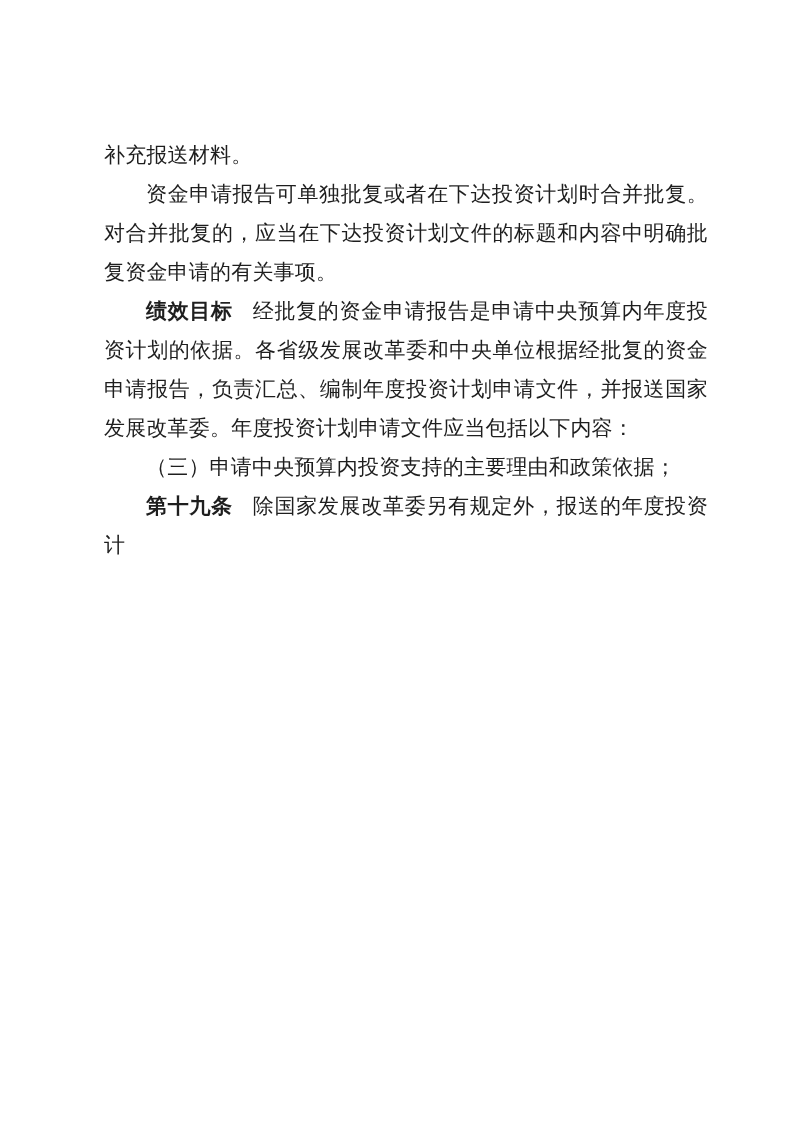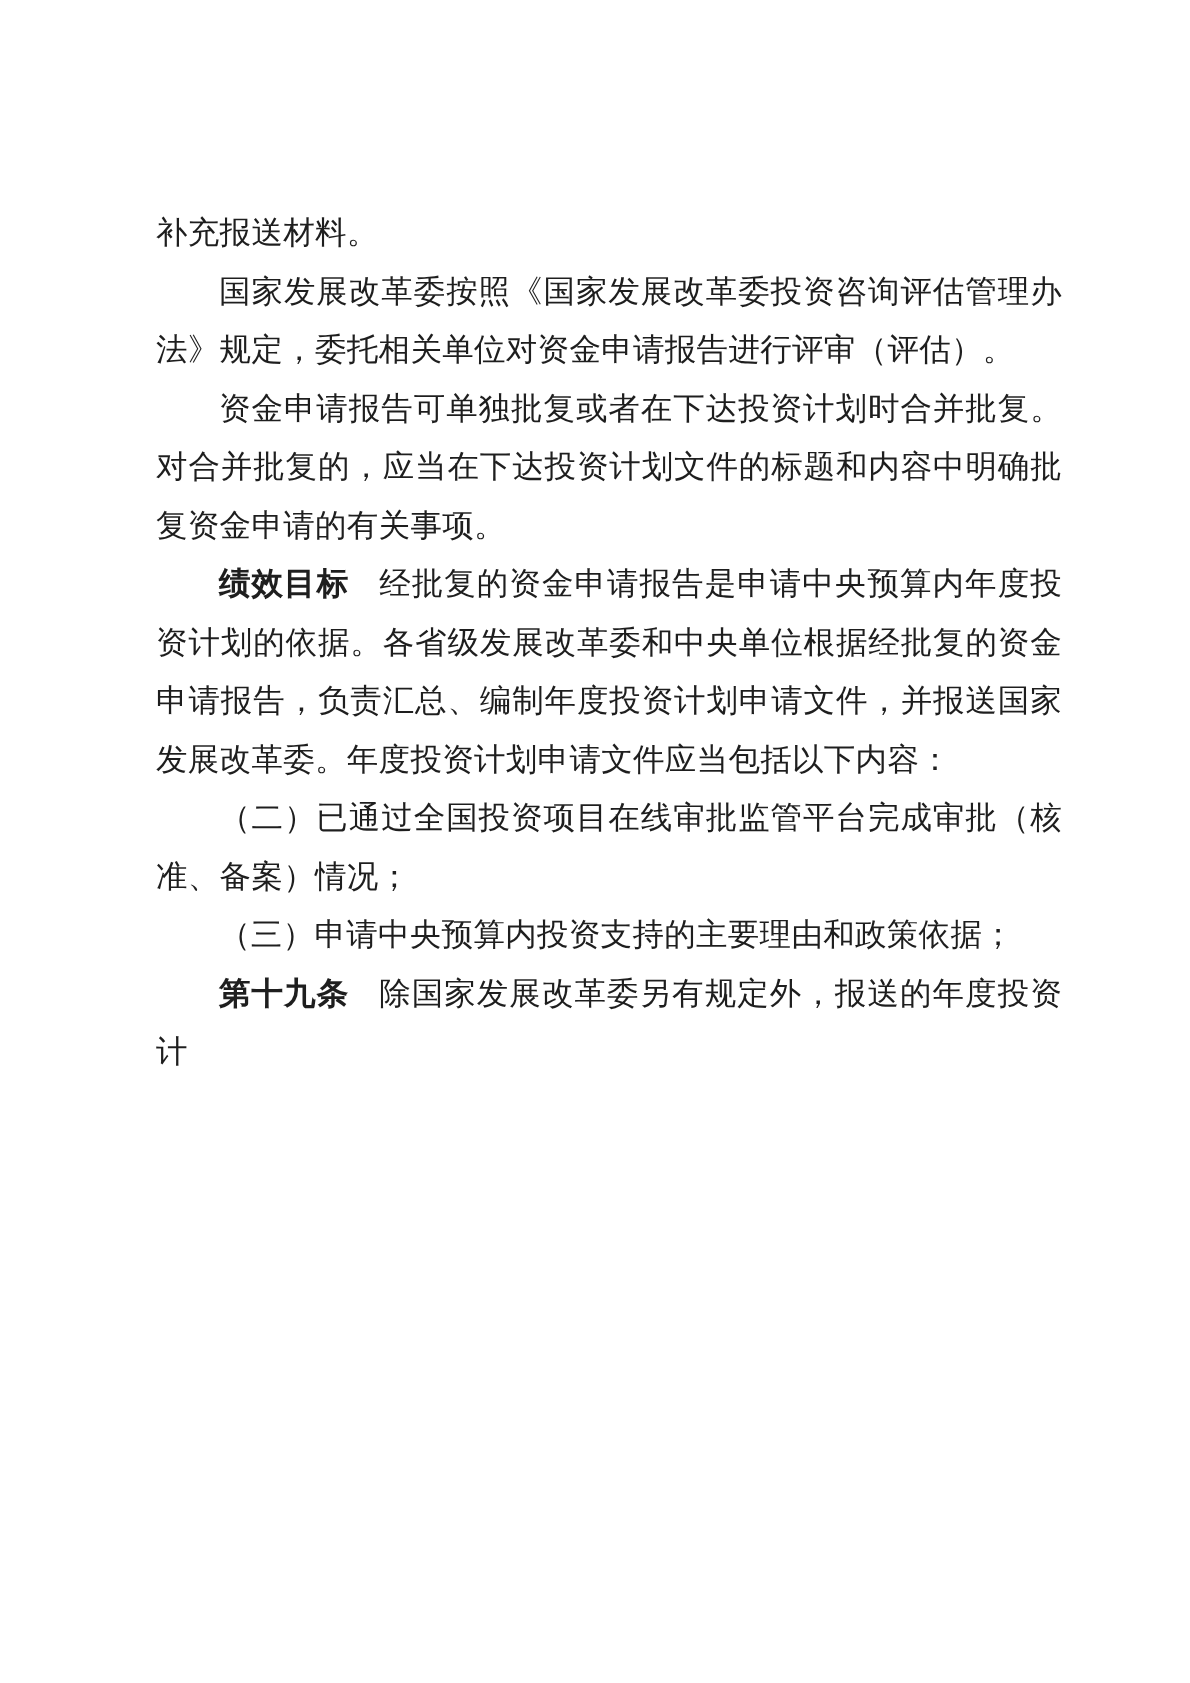--- a/index.html
+++ b/index.html
@@ -50,29 +50,27 @@
   }
 </style>
 </head>
 <body>
 
 <div class="page">
   <div class="content">
 
     <p class="para flush"><span>补充报送材料。</span></p>
 
-    <p class="para indent"><span>国家发展改革委按照《国家发展改革委投资咨询评估管理办法》规定，委托相关单位对资金申请报告进行评审（评估）。</span></p>
 
 
     <p class="para indent"><span>资金申请报告可单独批复或者在下达投资计划时合并批复。对合并批复的，应当在下达投资计划文件的标题和内容中明确批复资金申请的有关事项。</span></p>
 
     <p class="para indent"><b class="art">绩效目标</b><span>经批复的资金申请报告是申请中央预算内年度投资计划的依据。各省级发展改革委和中央单位根据经批复的资金申请报告，负责汇总、编制年度投资计划申请文件，并报送国家发展改革委。年度投资计划申请文件应当包括以下内容：</span></p>
 
 
-    <p class="para indent"><span>（二）已通过全国投资项目在线审批监管平台完成审批（核准、备案）情况；</span></p>
 
     <p class="para indent"><span>（三）申请中央预算内投资支持的主要理由和政策依据；</span></p>
 
 
     <p class="para indent"><b class="art">第十九条</b><span>除国家发展改革委另有规定外，报送的年度投资计</span></p>
 
   </div>
 
   <div class="pagenum">5</div>
 </div>

